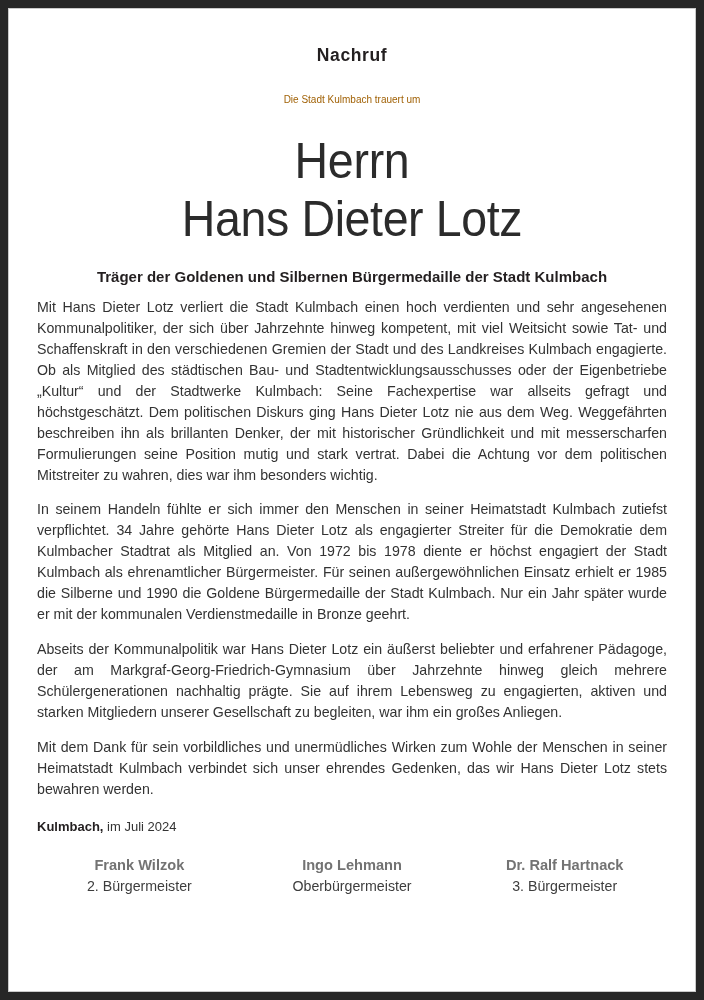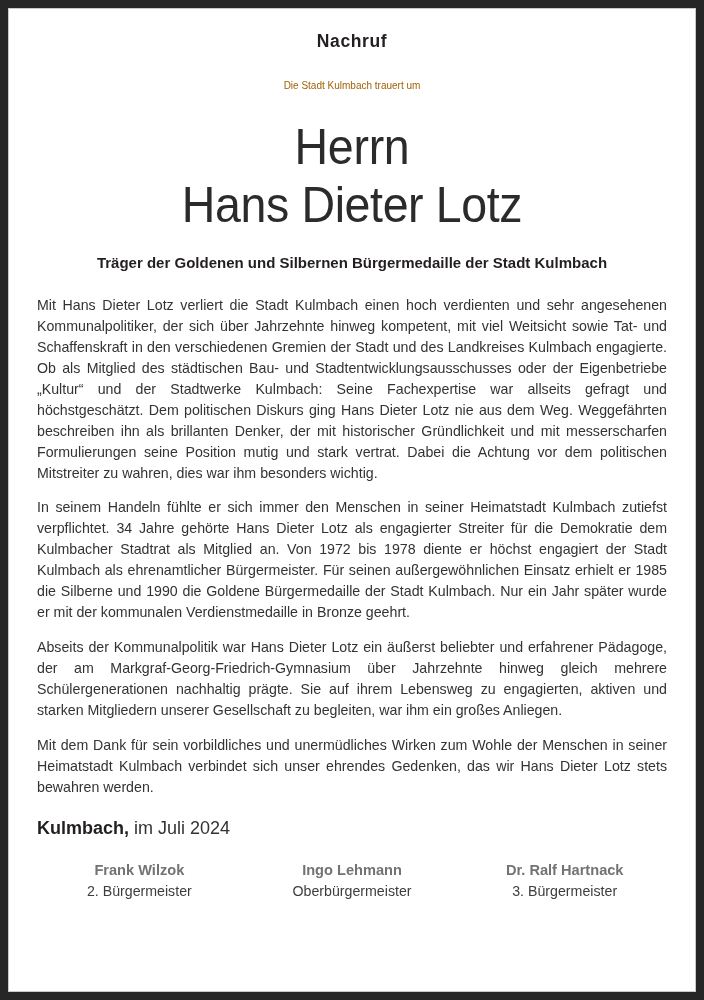--- a/index.html
+++ b/index.html
@@ -45,21 +45,21 @@
     box-sizing: border-box;
   }
 
   
   .nachruf {
     text-align: center;
     font-size: 17.5px;
     font-weight: bold;
     color: #231f20;
     letter-spacing: 0.6px;
-    margin-top: 23px;
+    margin-top: 37px;
     line-height: 1.1;
   }
 
   .trauert {
     text-align: center;
     font-size: 10px;
     font-weight: normal;
     color: #a16207;
     margin-top: 29px;
     line-height: 1.1;
@@ -99,41 +99,41 @@
   }
   .honour-group + .honour-group {
     margin-top: 7px;
   }
   .honour-line {
     white-space: nowrap;
   }
 
   
   .body-copy {
-    margin-top: 22px;
+    margin-top: 10px;
     padding: 0 9px;
   }
   .para {
     text-align: justify;
     text-justify: inter-word;
     font-size: 14.2px;
     line-height: 1.475;
     color: #333333;
     margin: 0;
     hyphens: manual;
   }
   .para + .para {
     margin-top: 14px;
   }
 
   
   .signoff {
     margin-top: 18px;
     padding: 0 9px;
-    font-size: 18px;
+    font-size: 13px;
     color: #333333;
     line-height: 1.4;
   }
   .signoff .city {
     font-weight: bold;
     color: #231f20;
   }
 
   
   .signatories {

